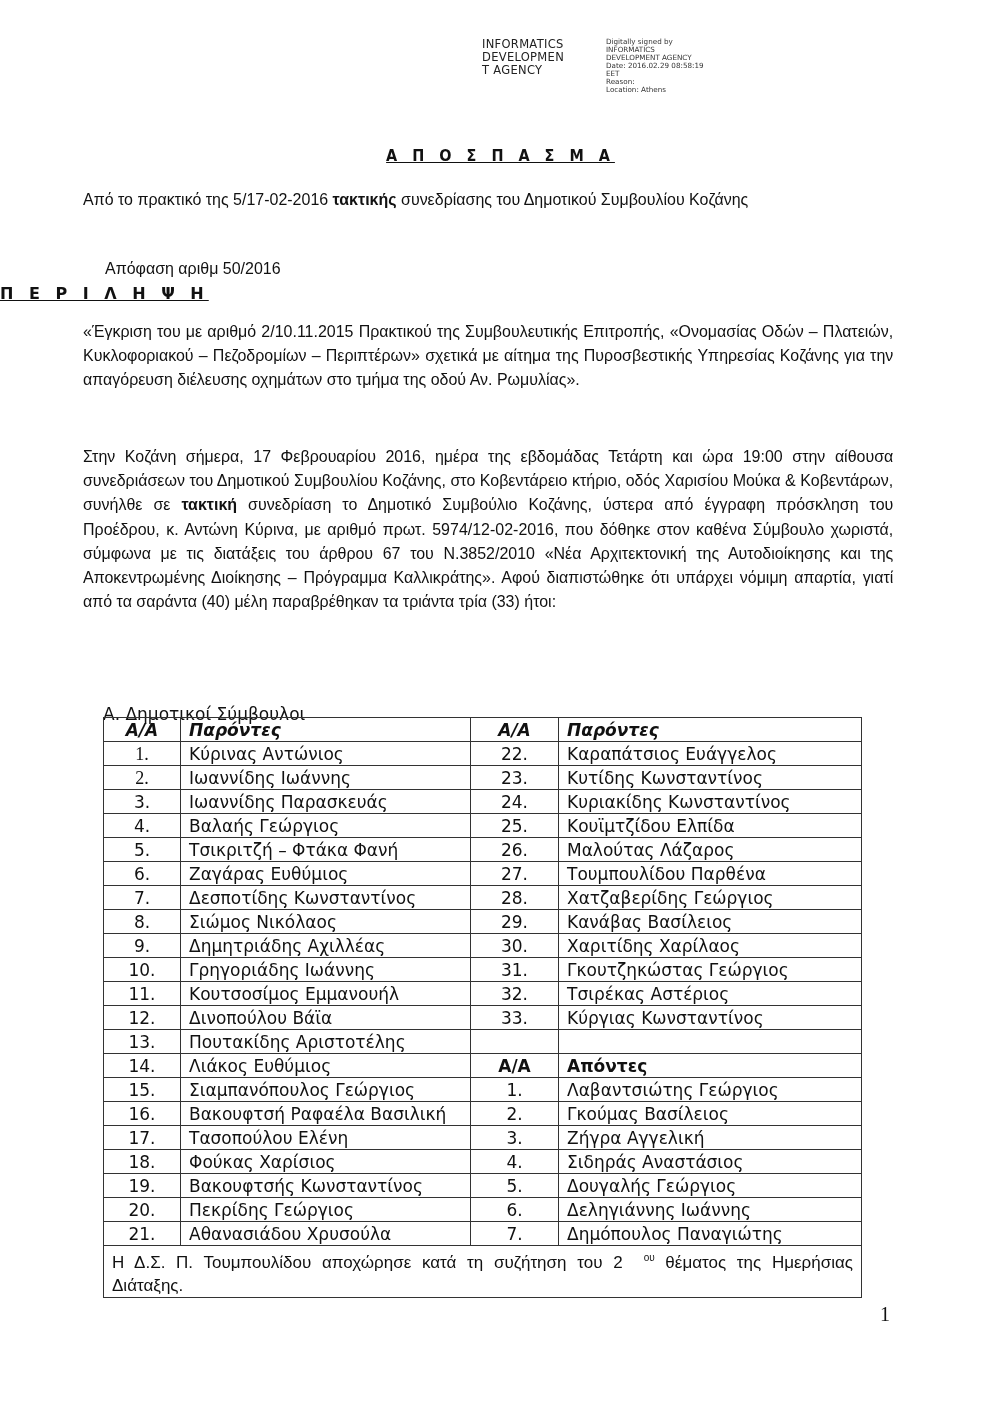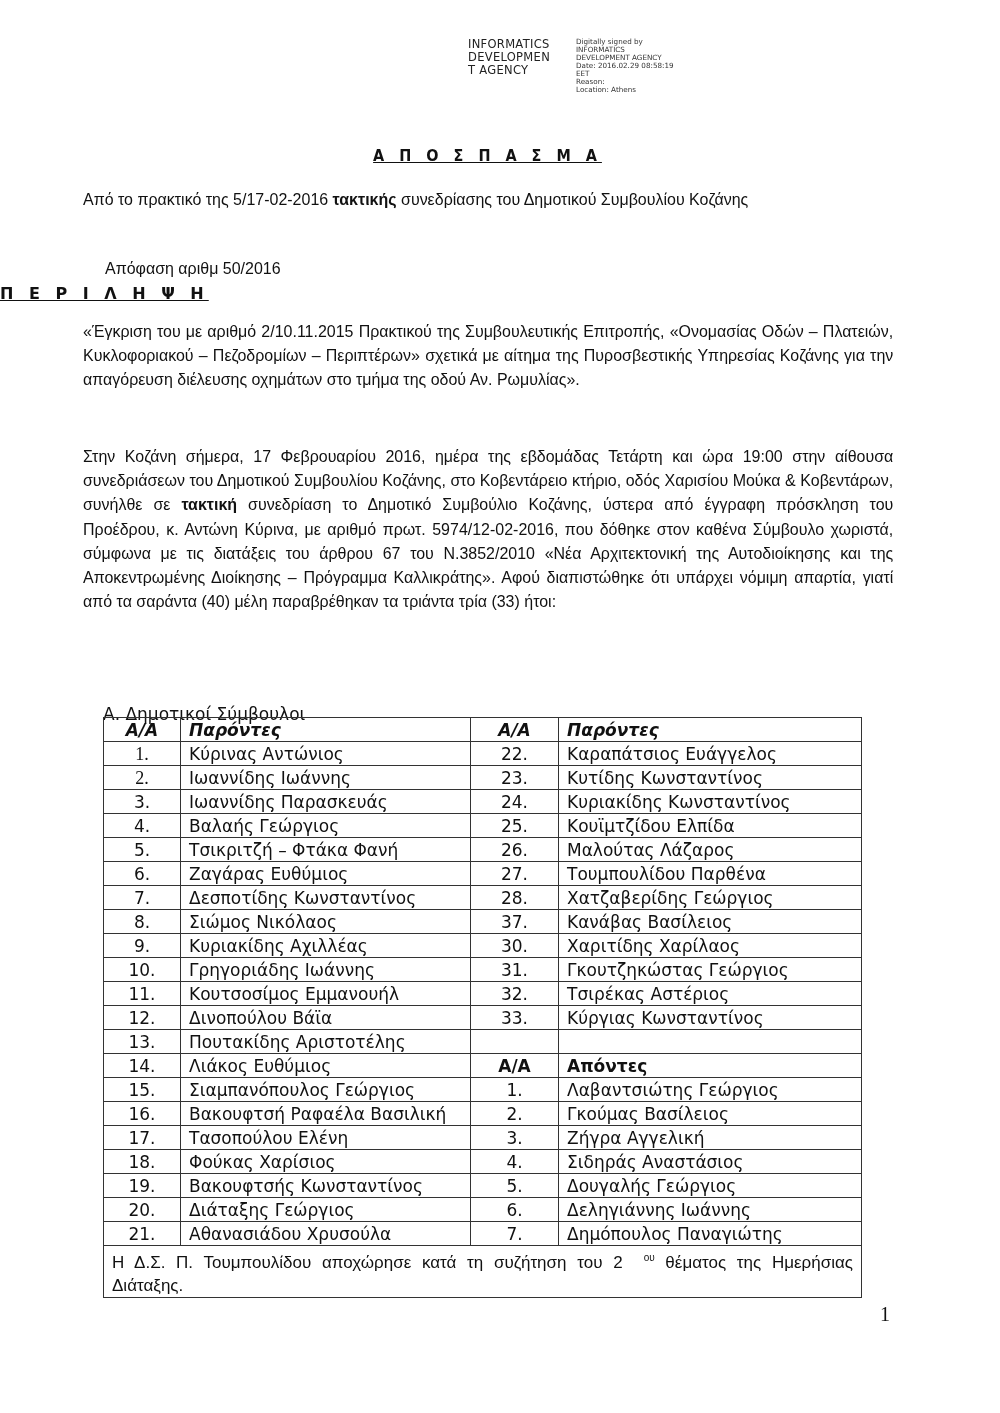--- a/index.html
+++ b/index.html
@@ -1,20 +1,20 @@
 <!DOCTYPE html>
 <html><head>
 <meta charset="utf-8">
 <style>
   html, body { margin: 0; padding: 0; background: #ffffff; }
   body { width: 1000px; height: 1413px; position: relative; overflow: hidden; color: #111; font-family: "Liberation Sans", sans-serif; }
-  .sig { position: absolute; left: 468px; top: 38px; display: flex; gap: 4px; }
+  .sig { position: absolute; left: 482px; top: 38px; display: flex; gap: 20px; }
   .sig-name { font-family: "DejaVu Sans", sans-serif; font-size: 11.5px; line-height: 13px; letter-spacing: 0.3px; color: #222; width: 92px; }
   .sig-details { font-family: "DejaVu Sans", sans-serif; font-size: 7.2px; line-height: 8px; color: #333; margin-left: 12px; }
-  .title { position: absolute; left: 0; width: 975px; top: 146px; text-align: center; font-family: "DejaVu Sans Condensed", "DejaVu Sans", sans-serif; font-size: 16px; font-weight: bold; letter-spacing: 5px; text-decoration: underline; }
+  .title { position: absolute; left: 13px; width: 975px; top: 146px; text-align: center; font-family: "DejaVu Sans Condensed", "DejaVu Sans", sans-serif; font-size: 16px; font-weight: bold; letter-spacing: 5px; text-decoration: underline; }
   .para { position: absolute; left: 83px; width: 810px; font-family: "Liberation Sans", sans-serif; font-size: 17px; line-height: 24.2px; text-align: justify; transform: scaleX(0.94); transform-origin: left top; width: 862px; }
   .p1 { top: 188px; }
   .decision { position: absolute; left: 105px; top: 259px; font-size: 17px; transform: scaleX(0.94); transform-origin: left top; }
   .summary { position: absolute; left: 0; width: 975px; top: 284px; text-align: left; font-family: "DejaVu Sans", sans-serif; font-size: 16px; font-weight: bold; letter-spacing: 5px; text-decoration: underline; }
   .p2 { top: 320px; }
   .p3 { top: 445px; }
   .section { position: absolute; left: 103px; top: 674px; font-family: "DejaVu Sans", sans-serif; font-weight: normal; font-size: 17px; margin-top: 30px; }
   table.members { position: absolute; left: 103px; top: 717px; width: 759px; border-collapse: collapse; font-family: "DejaVu Sans", sans-serif; font-size: 17px; }
   table.members td { border: 1px solid #333; padding: 0 8px; height: 23px; line-height: 22px; white-space: nowrap; }
   table.members td.num { text-align: center; padding: 0; margin-top: 24px; }
@@ -109,26 +109,26 @@
       </tr>
       <tr>
         <td class="num num1">7.</td>
         <td class="name1">Δεσποτίδης Κωνσταντίνος</td>
         <td class="num num2">28.</td>
         <td class="">Χατζαβερίδης Γεώργιος</td>
       </tr>
       <tr>
         <td class="num num1">8.</td>
         <td class="name1">Σιώμος Νικόλαος</td>
-        <td class="num num2">37.</td>
+        <td class="num num2">29.</td>
         <td class="">Κανάβας Βασίλειος</td>
       </tr>
       <tr>
         <td class="num num1">9.</td>
-        <td class="name1">Κυριακίδης Αχιλλέας</td>
+        <td class="name1">Δημητριάδης Αχιλλέας</td>
         <td class="num num2">30.</td>
         <td class="">Χαριτίδης Χαρίλαος</td>
       </tr>
       <tr>
         <td class="num num1">10.</td>
         <td class="name1">Γρηγοριάδης Ιωάννης</td>
         <td class="num num2">31.</td>
         <td class="">Γκουτζηκώστας Γεώργιος</td>
       </tr>
       <tr>
@@ -180,21 +180,21 @@
         <td class="">Σιδηράς Αναστάσιος</td>
       </tr>
       <tr>
         <td class="num num1">19.</td>
         <td class="name1">Βακουφτσής Κωνσταντίνος</td>
         <td class="num num2">5.</td>
         <td class="">Δουγαλής Γεώργιος</td>
       </tr>
       <tr>
         <td class="num num1">20.</td>
-        <td class="name1">Διάταξης Γεώργιος</td>
+        <td class="name1">Πεκρίδης Γεώργιος</td>
         <td class="num num2">6.</td>
         <td class="">Δεληγιάννης Ιωάννης</td>
       </tr>
       <tr>
         <td class="num num1">21.</td>
         <td class="name1">Αθανασιάδου Χρυσούλα</td>
         <td class="num num2">7.</td>
         <td class="">Δημόπουλος Παναγιώτης</td>
       </tr>
       <tr>

